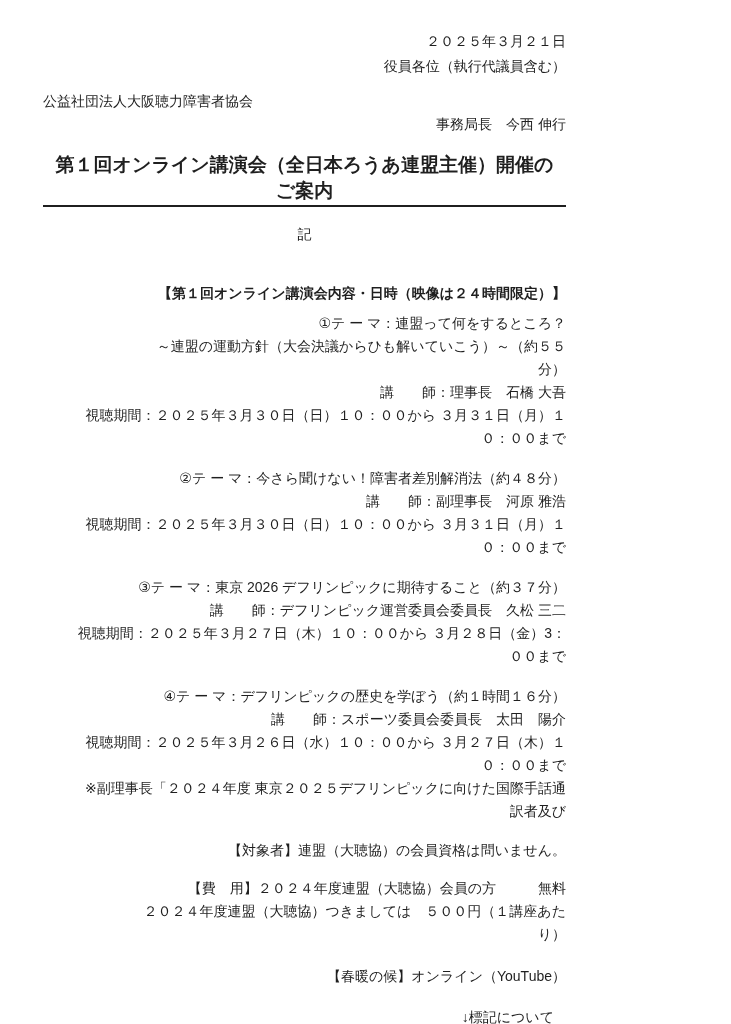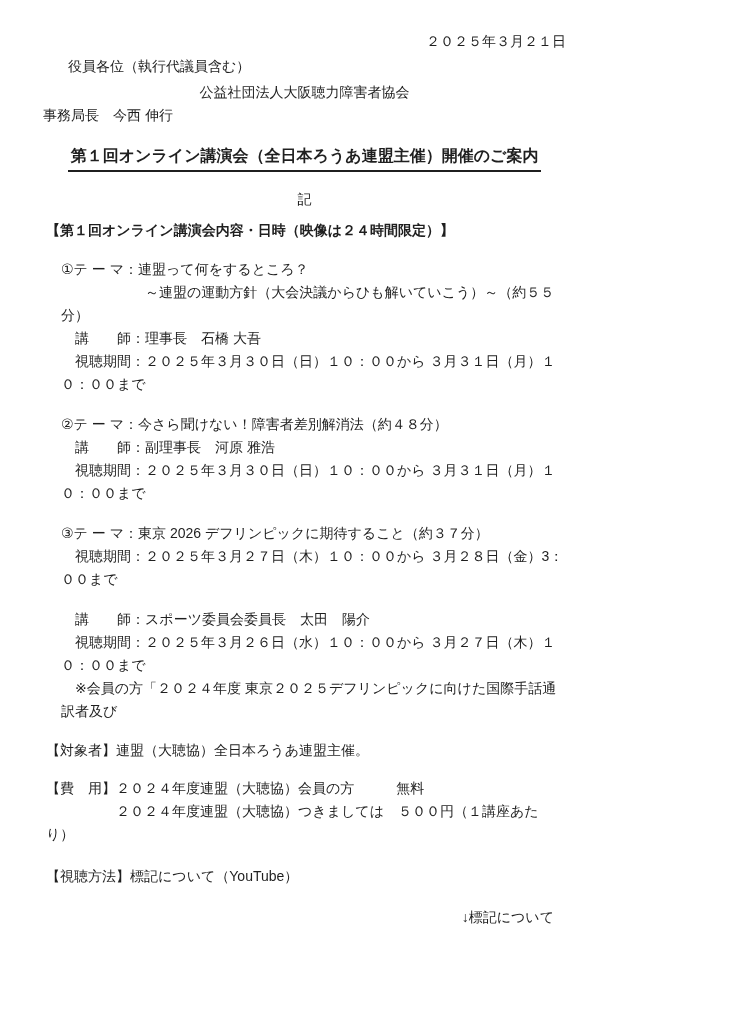--- a/index.html
+++ b/index.html
@@ -2,31 +2,31 @@
 <html lang="ja"><head>
 <meta charset="utf-8">
 <style>
   html,body{margin:0;padding:0;background:#ffffff;}
   .page{
     width:609px;height:1024px;background:#ffffff;color:#1f1f1f;
     font-family:"Liberation Sans","DejaVu Sans",sans-serif;
     box-sizing:border-box;padding:30px 43px 0 43px;
     font-size:14px;line-height:23px;overflow:hidden;
   }
-  .line{white-space:pre-wrap;}
+  .line{white-space:pre-wrap;text-align:right;}
   .doc-date{text-align:right;}
   .recipient{padding-left:25px;margin-top:2px;}
-  .org{text-align:center;margin-top:3px;}
+  .org{text-align:left;margin-top:12px;}
   .sender{}
-  .doc-title{margin:16px 0 0 0;text-align:center;font-size:16px;line-height:26px;font-weight:bold;}
+  .doc-title{margin:16px 0 0 0;text-align:center;font-size:19px;line-height:26px;font-weight:bold;}
   .doc-title span{display:inline-block;border-bottom:2px solid #1f1f1f;padding:0 3px 1px 3px;}
   .greeting{margin-top:15px;}
   .record-marker{text-align:center;margin-top:16px;}
-  .content-heading{margin-top:8px;padding-left:3px;font-weight:bold;}
-  .lecture-block{padding-left:18px;margin-top:16px;}
+  .content-heading{margin-top:36px;padding-left:3px;font-weight:bold;}
+  .lecture-block{padding-left:18px;margin-top:7px;}
   .lecture-block.gap-lg{margin-top:17px;}
   .audience{margin-top:16px;padding-left:3px;}
   .fee{margin-top:15px;padding-left:3px;}
   .viewing{margin-top:19px;padding-left:3px;}
   .footer-note{text-align:right;margin-top:18px;padding-right:12px;}
 </style>
 </head>
 <body>
 
 <div class="page">
@@ -51,33 +51,35 @@
     </div>
 
   <div class="lecture-block gap-lg">
       <div class="line">②テ ー マ：今さら聞けない！障害者差別解消法（約４８分）</div>
       <div class="line">　講　　師：副理事長　河原 雅浩</div>
       <div class="line">　視聴期間：２０２５年３月３０日（日）１０：００から ３月３１日（月）１０：００まで</div>
     </div>
 
   <div class="lecture-block gap-lg">
       <div class="line">③テ ー マ：東京 2026 デフリンピックに期待すること（約３７分）</div>
+      <div class="line">　講　　師：デフリンピック運営委員会委員長　久松 三二</div>
       <div class="line">　視聴期間：２０２５年３月２７日（木）１０：００から ３月２８日（金）3：００まで</div>
     </div>
 
   <div class="lecture-block gap-lg">
+      <div class="line">④テ ー マ：デフリンピックの歴史を学ぼう（約１時間１６分）</div>
       <div class="line">　講　　師：スポーツ委員会委員長　太田　陽介</div>
       <div class="line">　視聴期間：２０２５年３月２６日（水）１０：００から ３月２７日（木）１０：００まで</div>
-      <div class="line">　※会員の方「２０２４年度 東京２０２５デフリンピックに向けた国際手話通訳者及び</div>
+      <div class="line">　※副理事長「２０２４年度 東京２０２５デフリンピックに向けた国際手話通訳者及び</div>
     </div>
 
-  <div class="line audience">【対象者】連盟（大聴協）全日本ろうあ連盟主催。</div>
+  <div class="line audience">【対象者】連盟（大聴協）の会員資格は問いません。</div>
 
   <div class="fee">
       <div class="line">【費　用】２０２４年度連盟（大聴協）会員の方　　　無料</div>
       <div class="line">　　　　　２０２４年度連盟（大聴協）つきましては　５００円（１講座あたり）</div>
     </div>
 
-  <div class="line viewing">【視聴方法】標記について（YouTube）</div>
+  <div class="line viewing">【春暖の候】オンライン（YouTube）</div>
 
   <div class="line footer-note">↓標記について</div>
 
 </div>
 
 </body></html>

